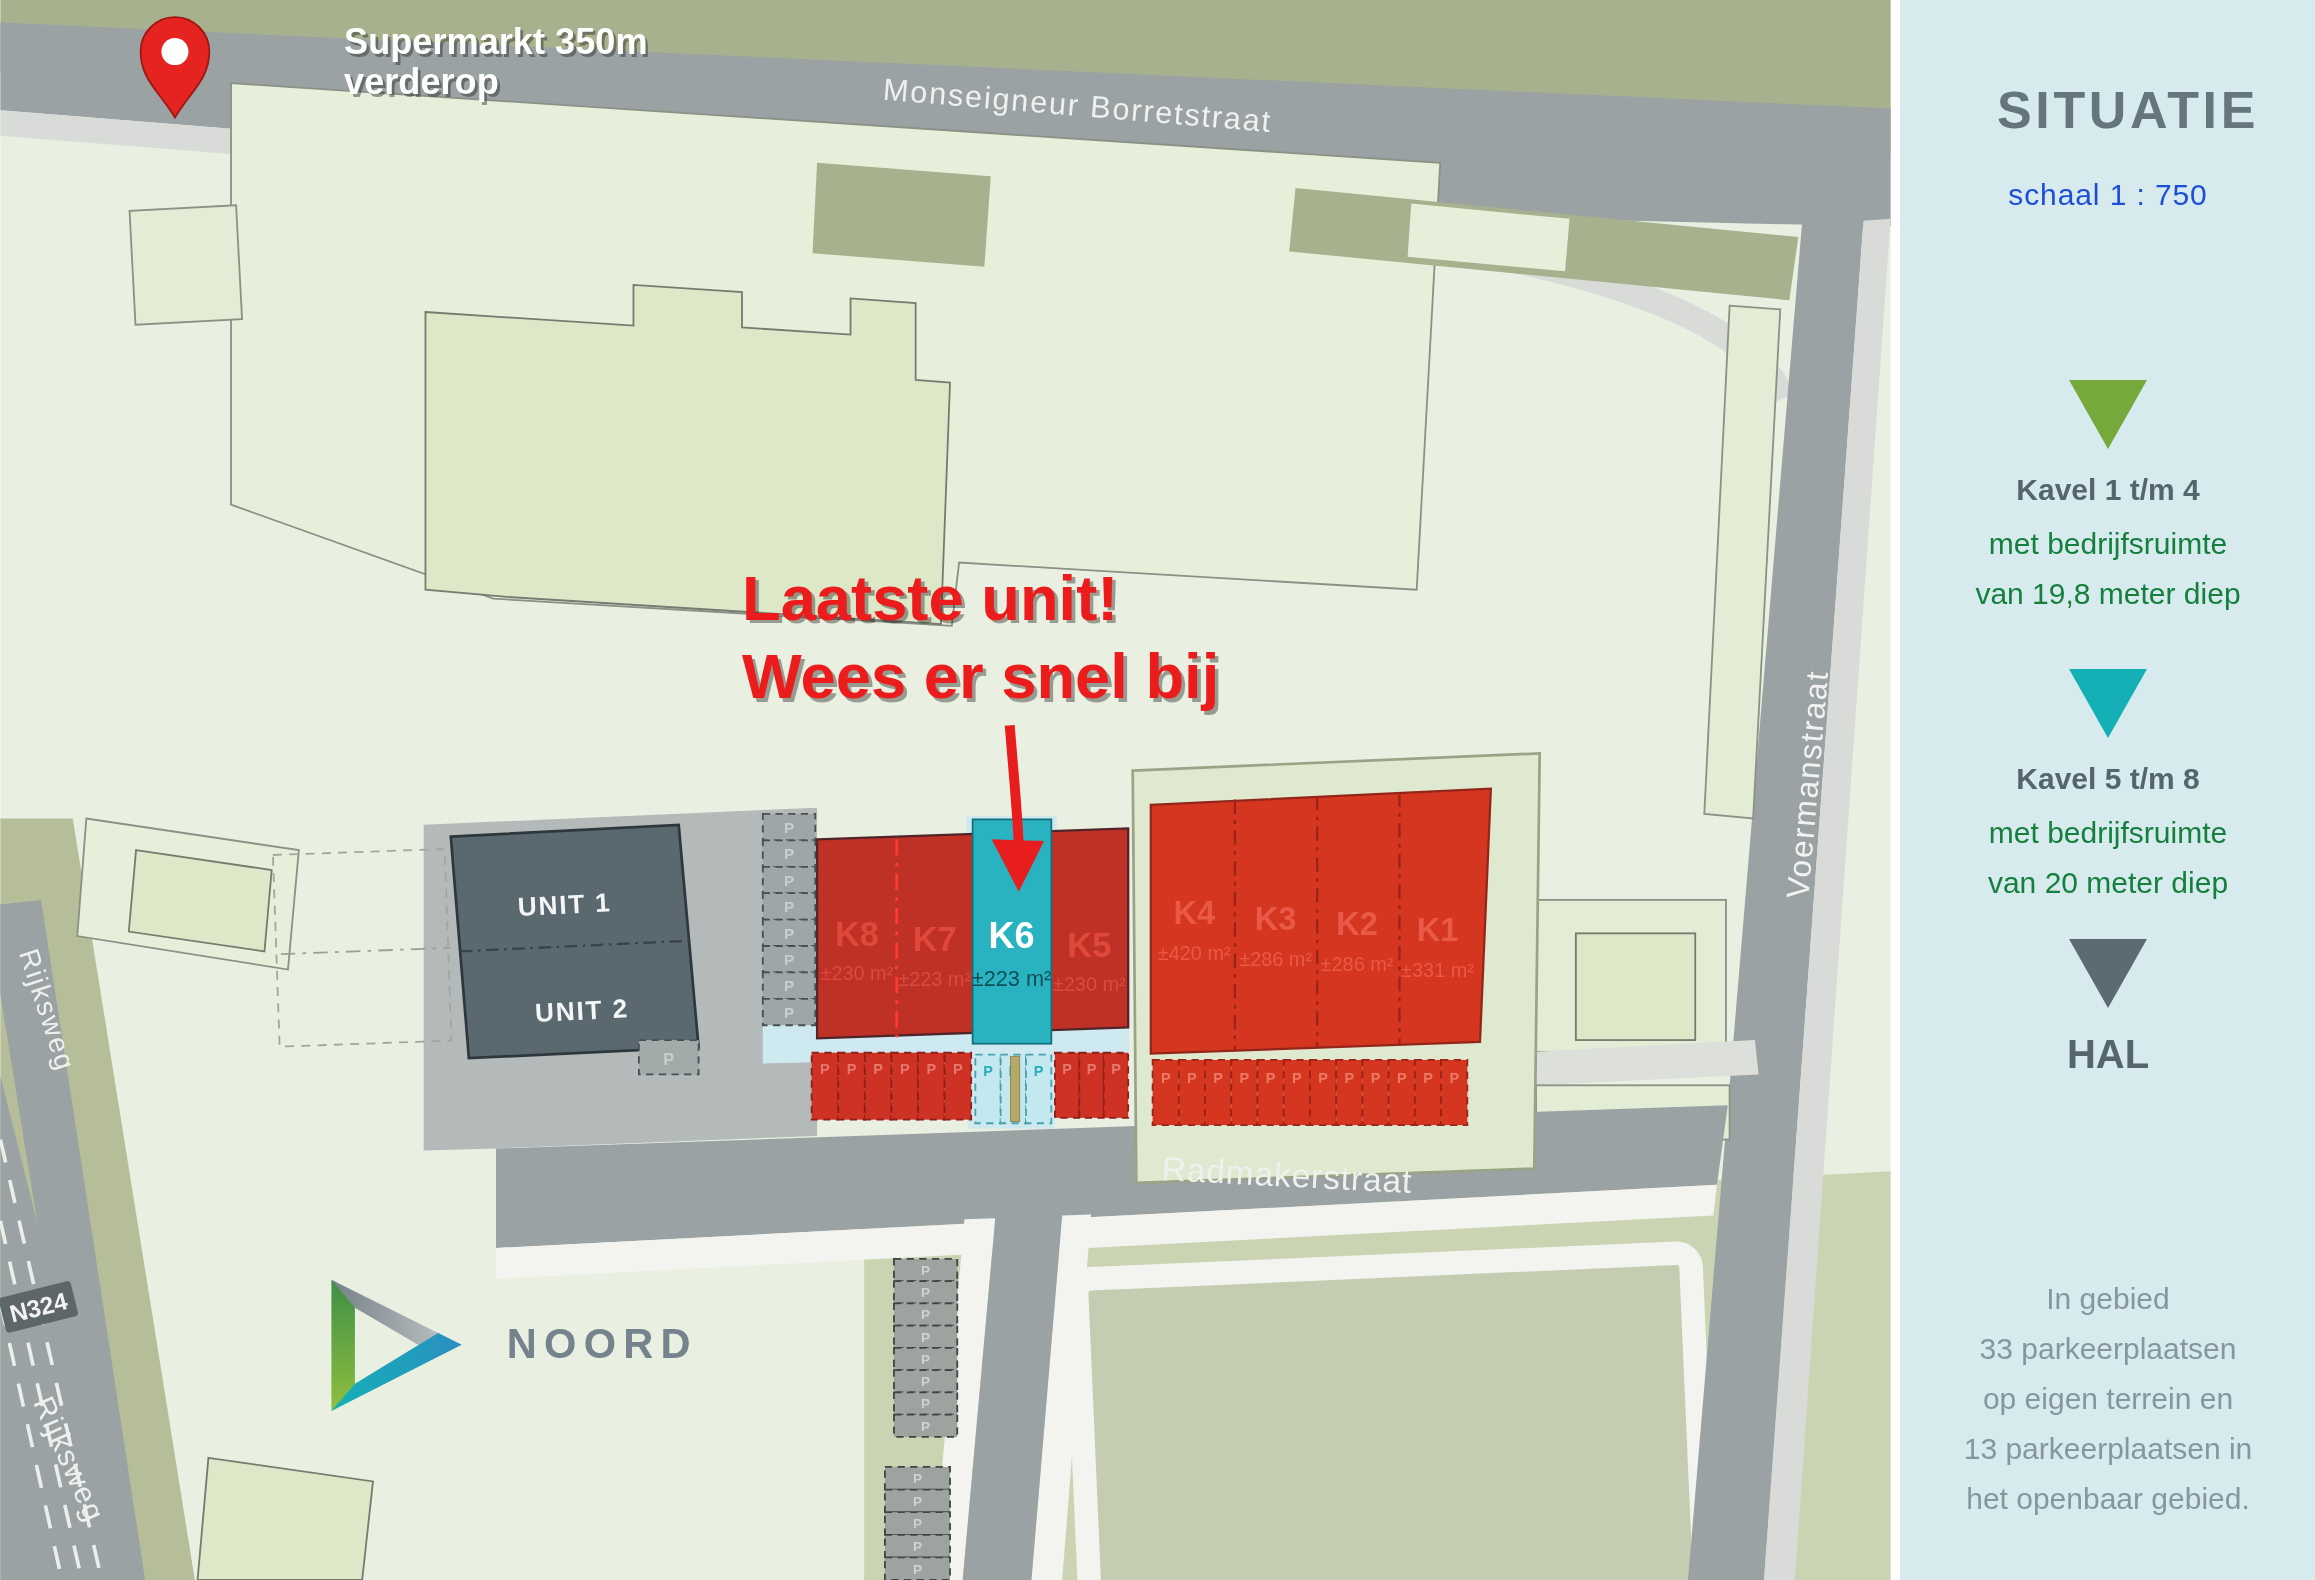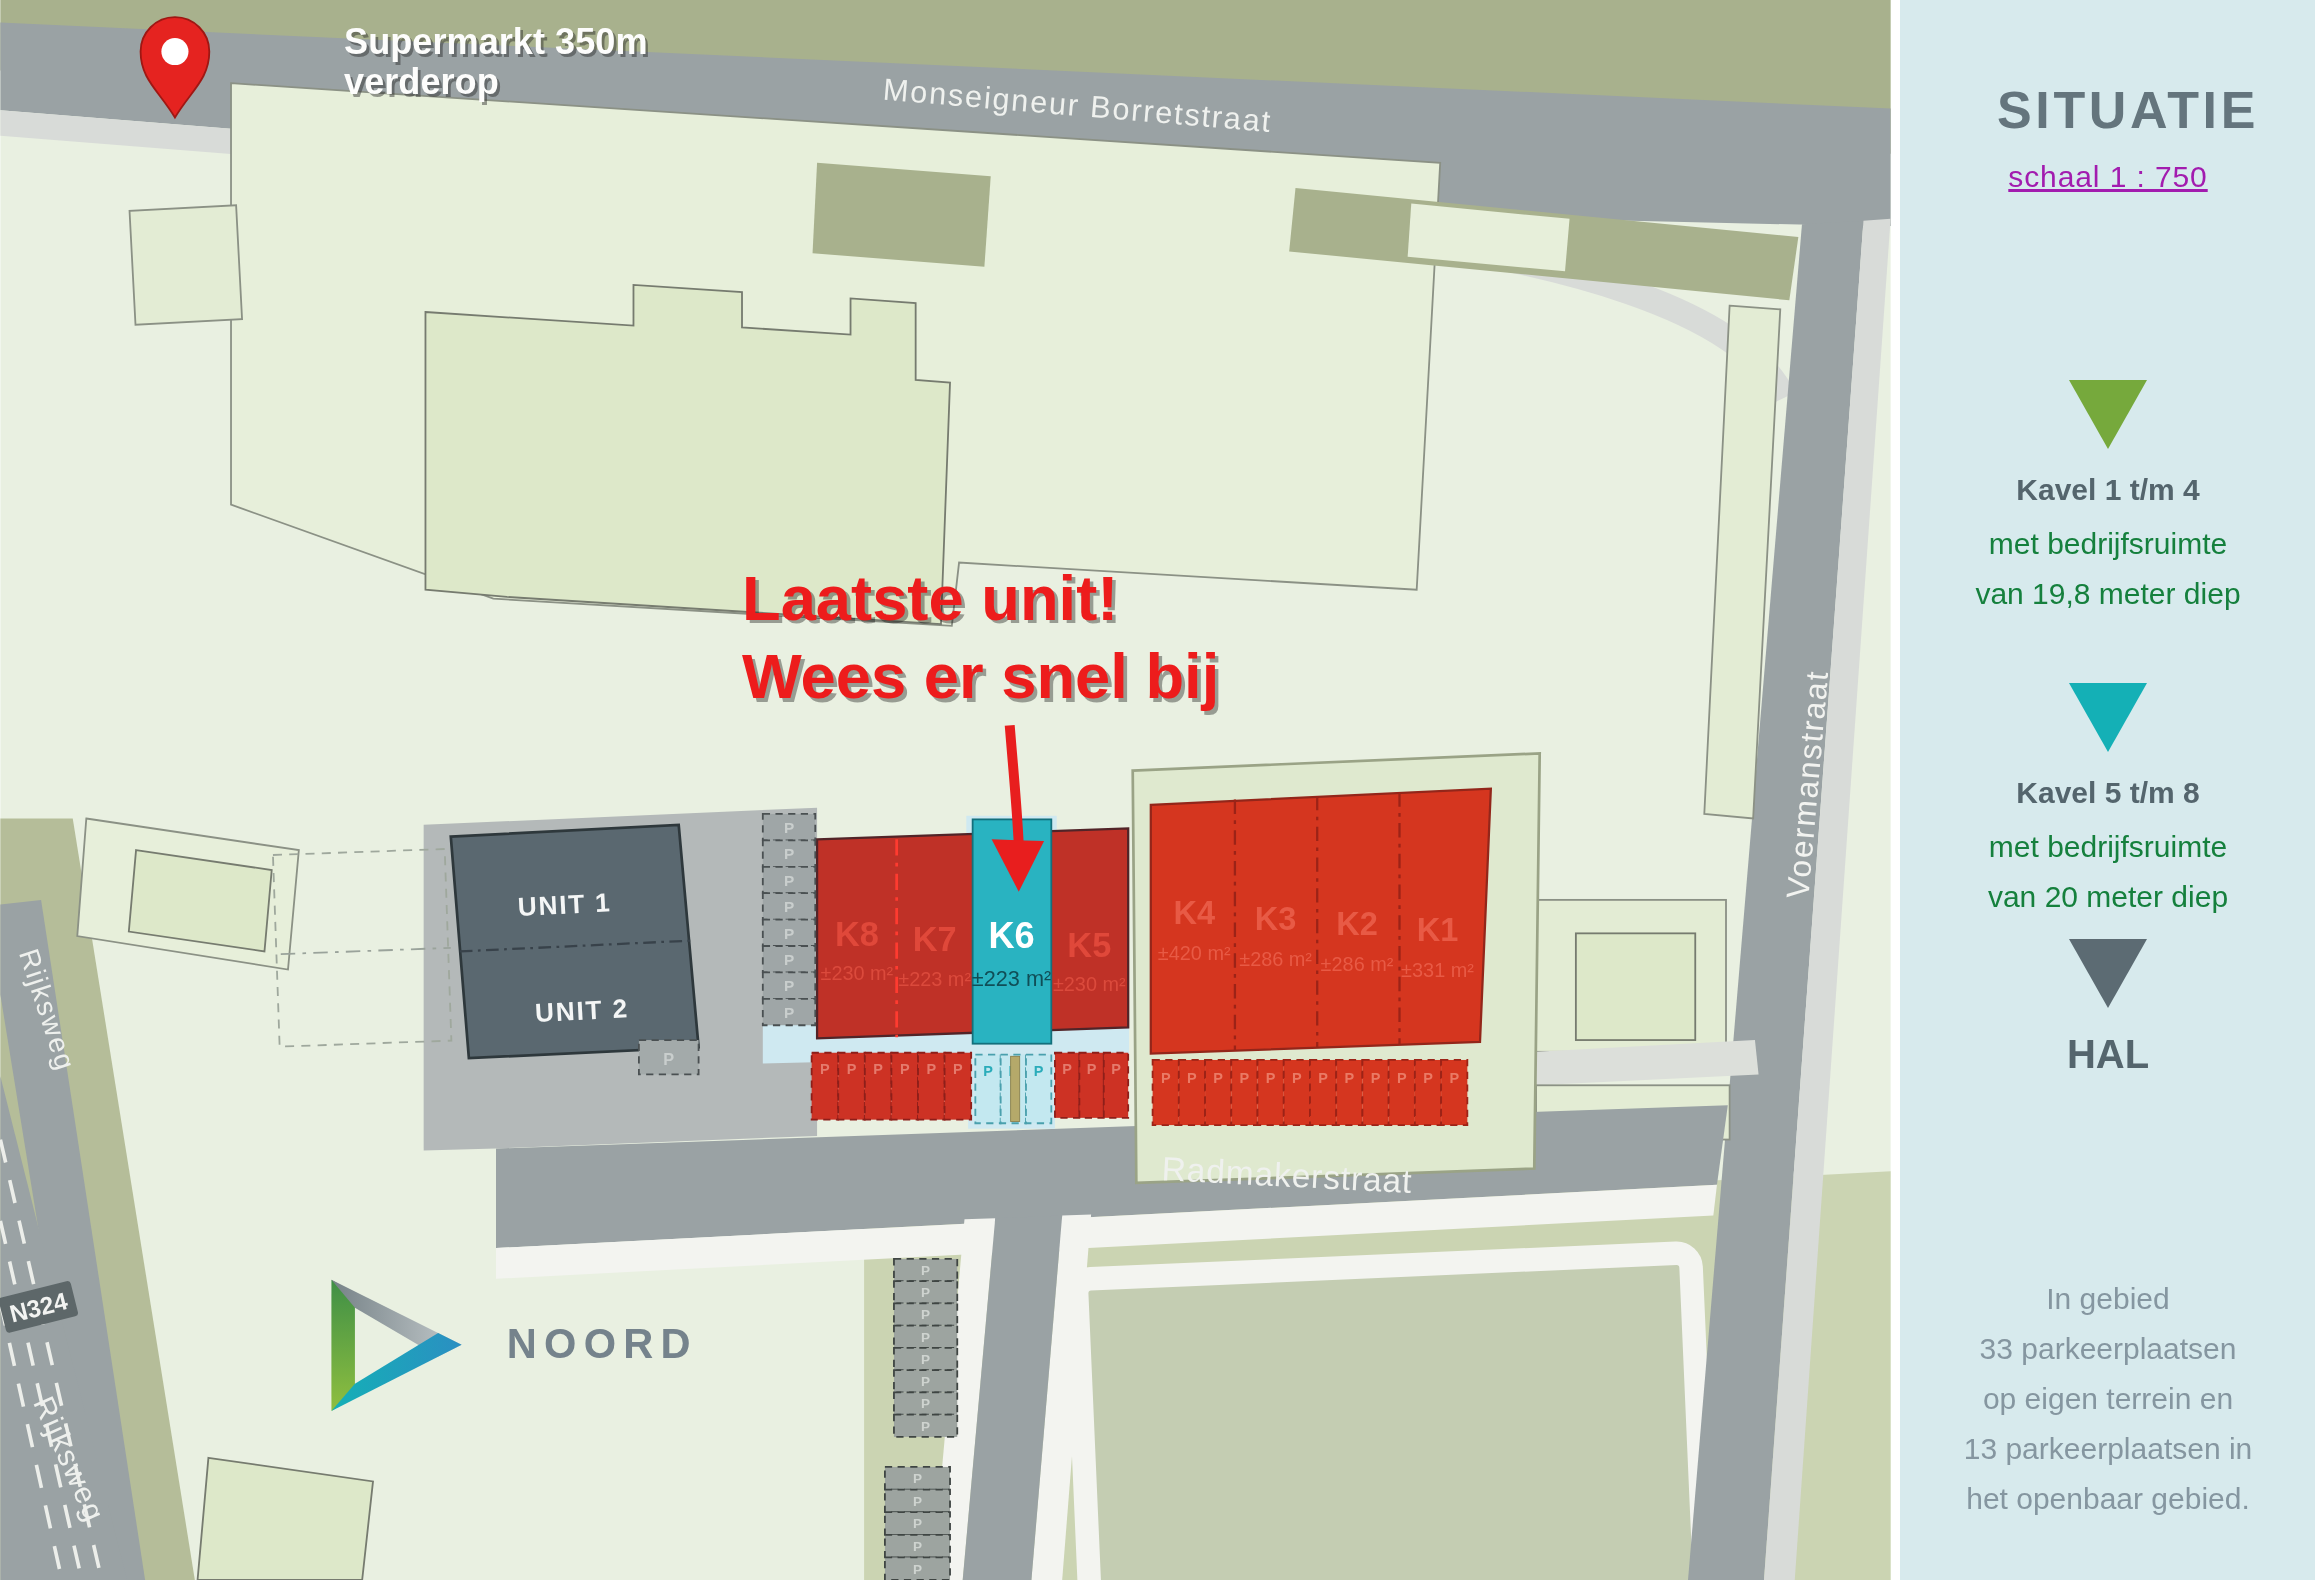--- a/index.html
+++ b/index.html
@@ -1,22 +1,22 @@
 <!DOCTYPE html>
 <html style="font-size:14.5px"><head>
 <meta charset="utf-8">
 <style>
   html,body{margin:0;padding:0;background:#fff;font-family:"Liberation Sans",sans-serif;}
   #stage{position:relative;width:2316px;height:1580px;overflow:hidden;background:#fff;}
   #map-svg{position:absolute;left:0;top:0;display:block;}
   aside#sidebar{position:absolute;left:1900px;top:0;width:416px;height:1580px;background:#d7eaed;text-align:center;}
   .sb-title{position:absolute;top:80px;width:100%;font-size:52px;font-weight:bold;letter-spacing:3.6px;color:#64757d;padding-left:20px;}
-  .sb-sub{position:absolute;top:160px;width:100%;font-size:30px;letter-spacing:0.9px;color:#a21caf;text-decoration:underline;}
+  .sb-sub{position:absolute;top:178px;width:100%;font-size:30px;letter-spacing:0.9px;color:#1d4ed8;}
   .legend{position:absolute;width:100%;}
-  .lg1{top:380px}.lg2{top:683px}.lg3{top:939px}
+  .lg1{top:380px}.lg2{top:669px}.lg3{top:939px}
   .tri{width:0;height:0;border-left:39px solid transparent;border-right:39px solid transparent;margin:0 auto 23.5px auto;}
   .tri-green{border-top:69px solid #76a93c;}
   .tri-teal{border-top:69px solid #14b0b6;}
   .tri-gray{border-top:69px solid #5c6b73;}
   .lg-title{font-size:30px;font-weight:bold;color:#54656d;margin-bottom:12.7px;}
   .lg3 .lg-title{font-size:40px;margin-bottom:0;}
   .lg-line{font-size:30px;color:#15803d;line-height:50px;}
   .lg3 .lg-line{font-size:29px;font-weight:bold;color:#54656d;}
   .sb-footer{position:absolute;top:1274px;width:100%;font-size:30px;color:#8596a0;line-height:50px;}
   text{font-family:"Liberation Sans",sans-serif;}

